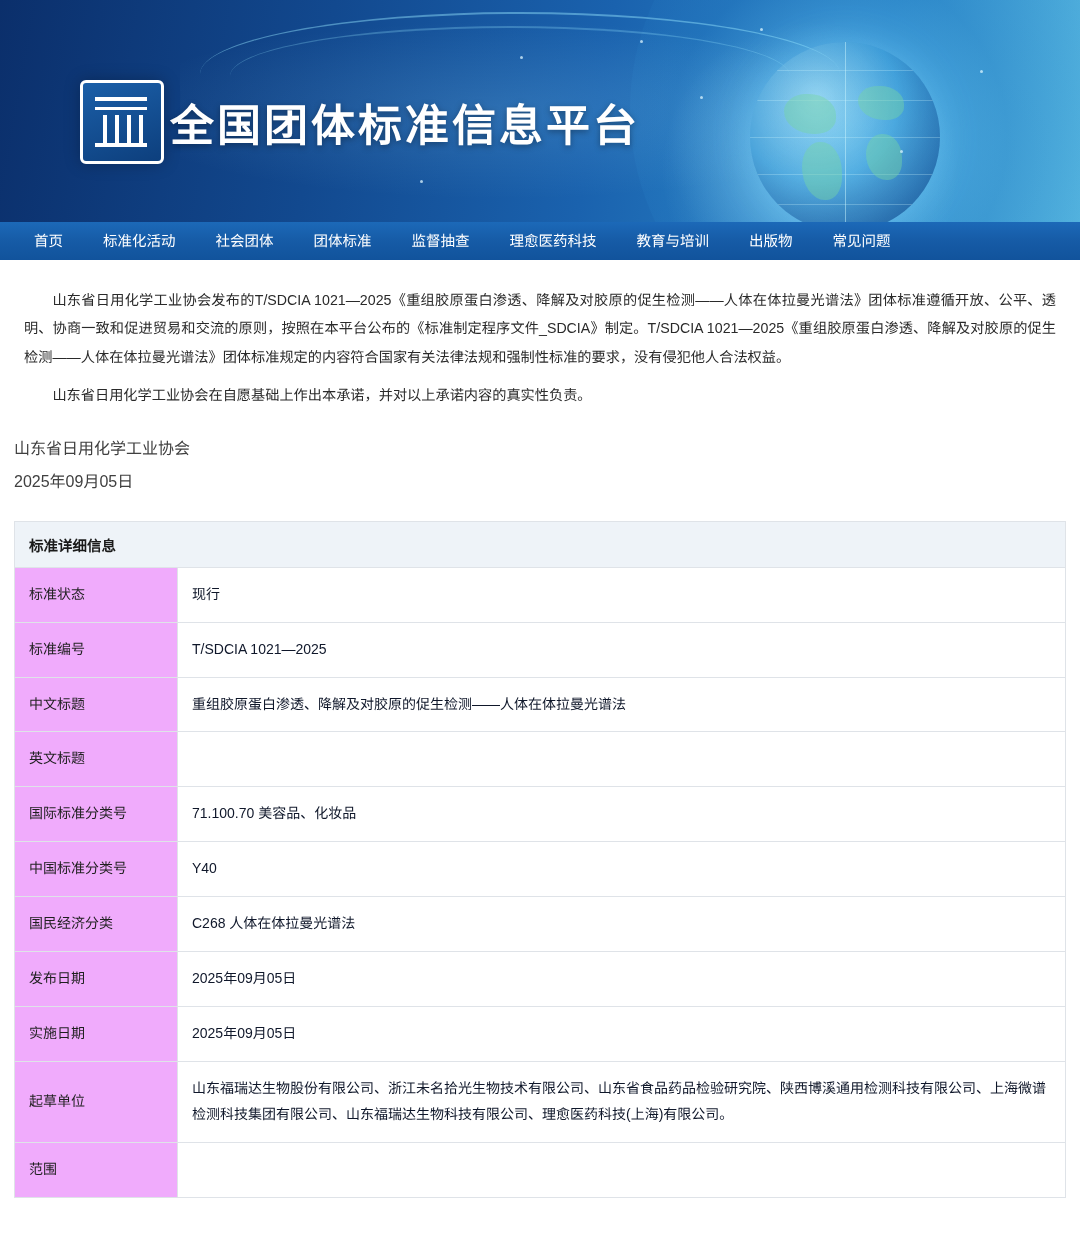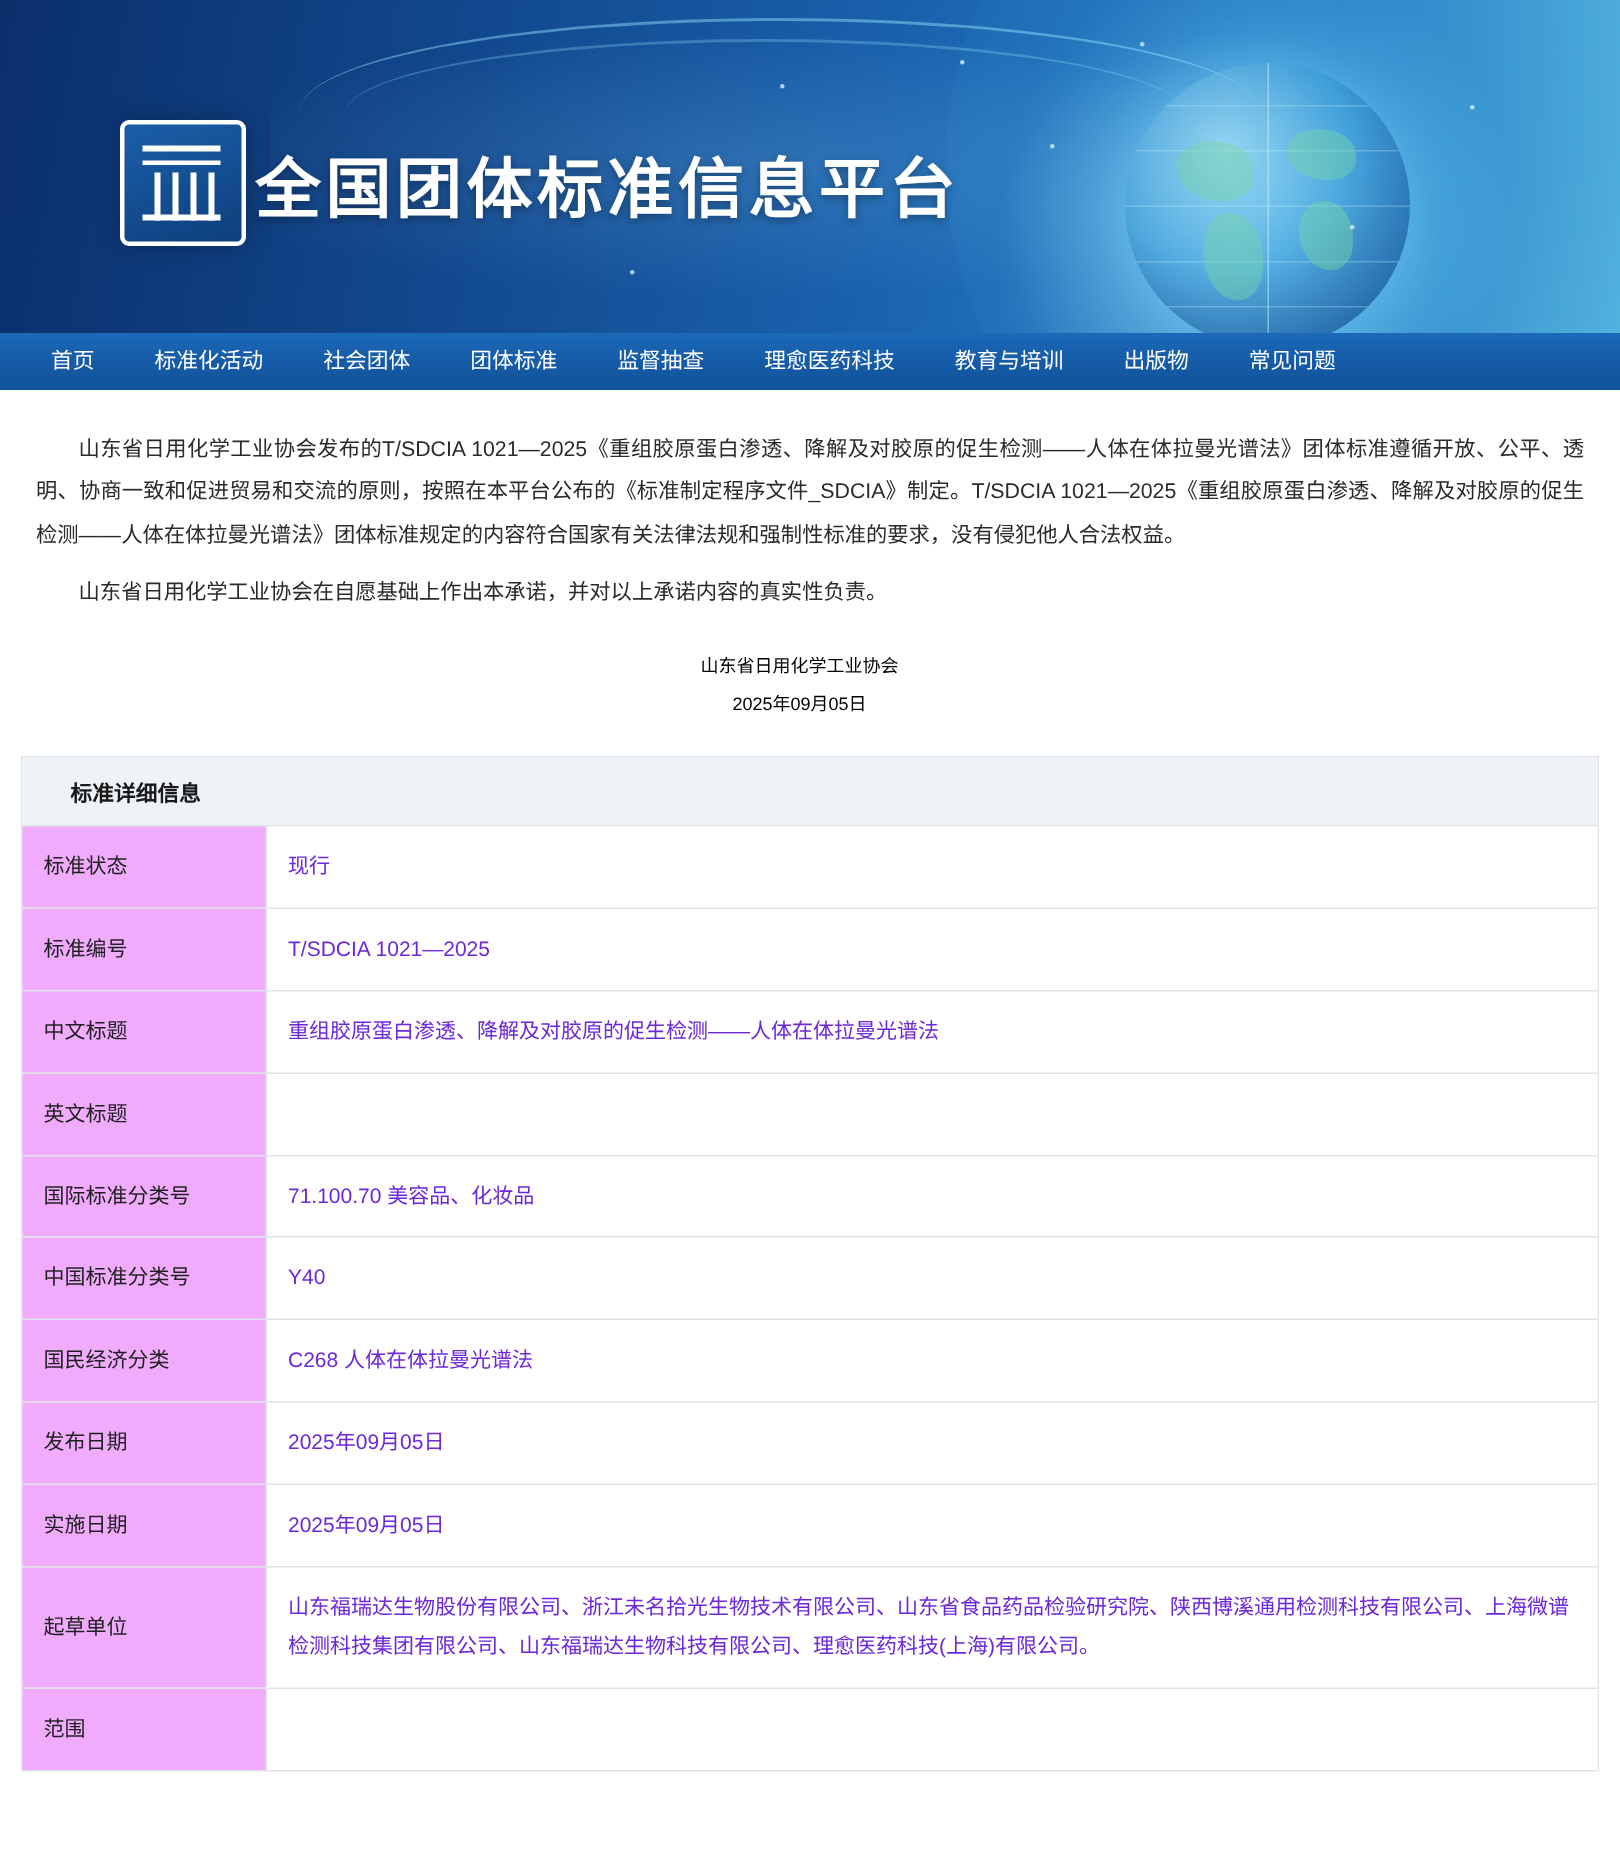--- a/index.html
+++ b/index.html
@@ -168,53 +168,53 @@
     line-height: 2.0;
     color: #2a2a2a;
     text-align: justify;
   }
   .doc-body p {
     margin: 0 0 10px 0;
     text-indent: 2em;
   }
   .sign-block {
     margin: 22px 14px 0 0;
-    text-align: center;
-    font-size: 12px;
+    text-align: left;
+    font-size: 16px;
     line-height: 2.1;
-    color: #000000;
+    color: #404040;
   }
 
   
   .detail-wrap {
     margin-top: 22px;
     border-top: 1px solid #dfe3e8;
     border-left: 1px solid #dfe3e8;
     border-right: 1px solid #dfe3e8;
   }
   .detail-head {
     background: #eef3f8;
     font-size: 14.5px;
     font-weight: bold;
     color: #1a1a1a;
-    padding: 12px 32px;
+    padding: 12px 14px;
     border-bottom: 1px solid #dfe3e8;
   }
   table.detail {
     width: 100%;
     border-collapse: collapse;
     font-size: 14px;
     table-layout: fixed;
   }
   table.detail td {
     border-bottom: 1px solid #dfe3e8;
     padding: 14px 14px;
     vertical-align: middle;
     line-height: 1.85;
-    color: #6d28d9;
+    color: #0f172a;
     word-break: break-word;
   }
   table.detail td.k {
     width: 134px;
     background: #f0abfc;
     border-right: 1px solid #dfe3e8;
     color: #1f1f1f;
   }
   table.detail td.v {
     background: #ffffff;

